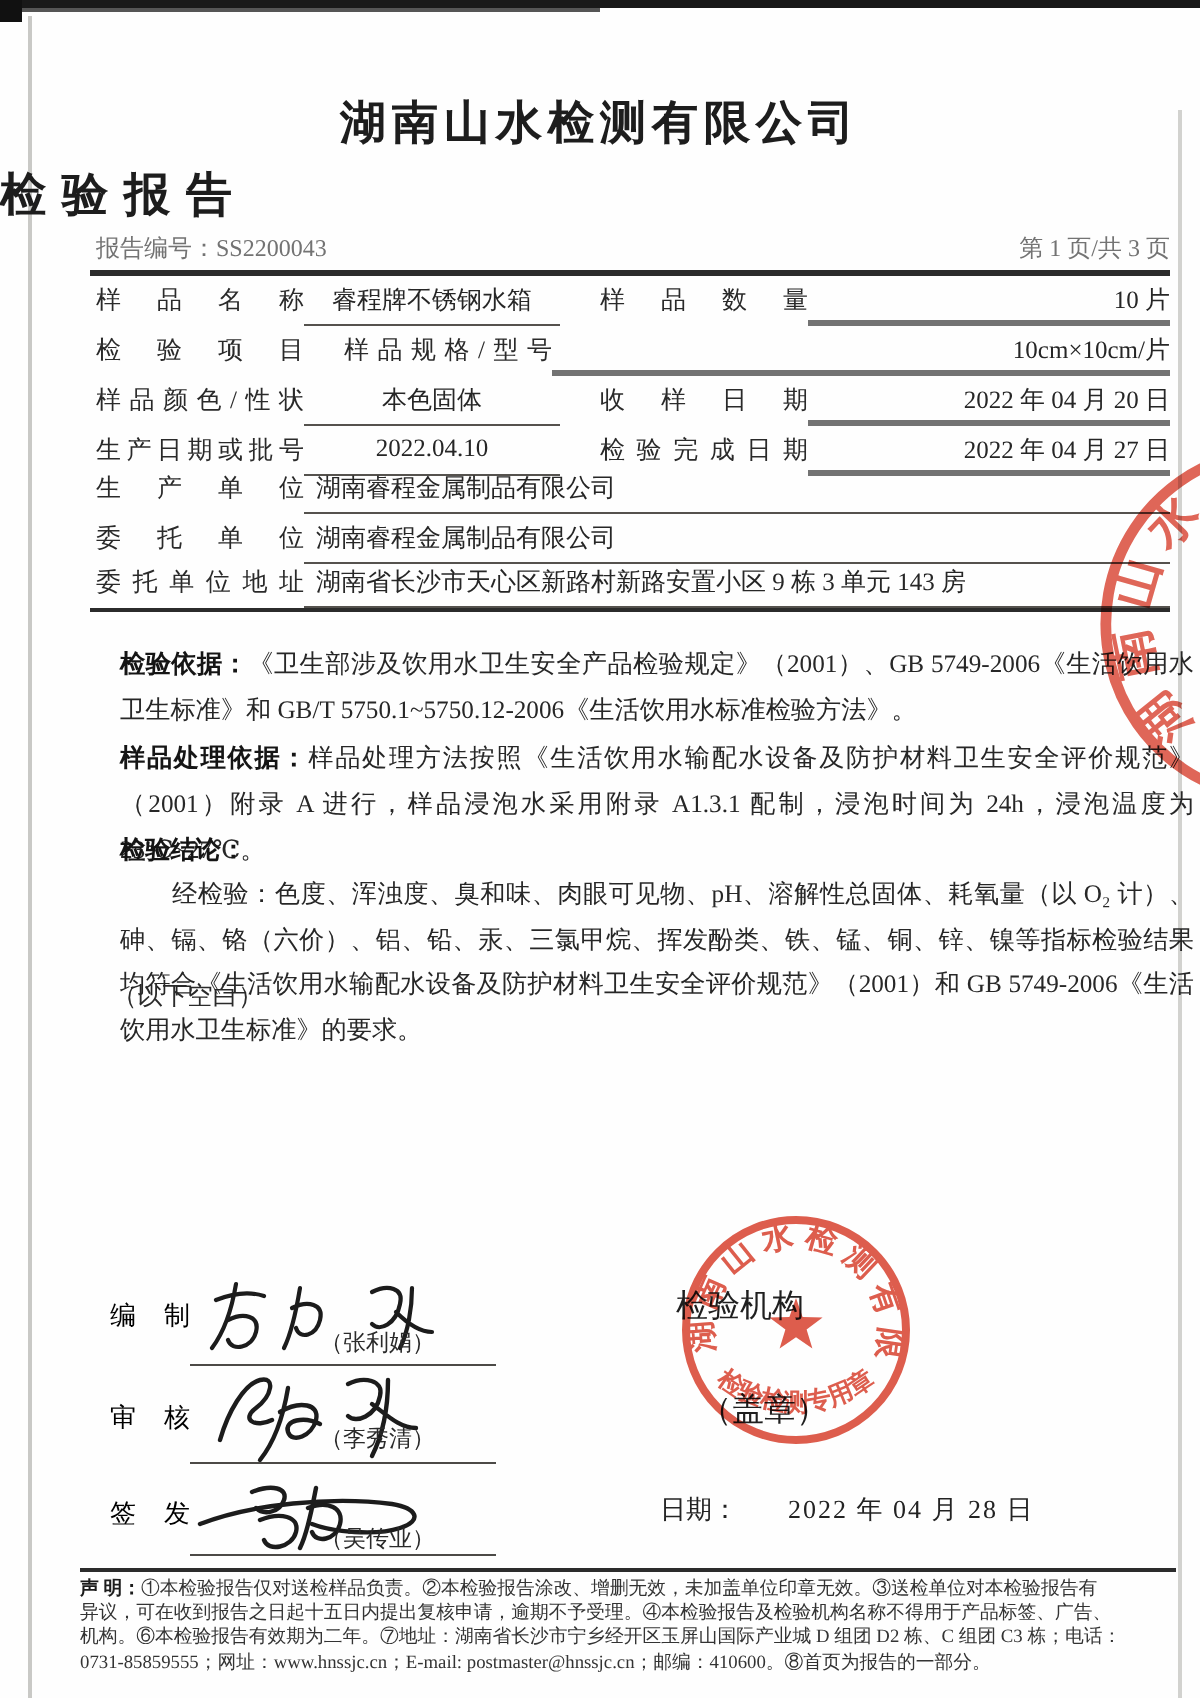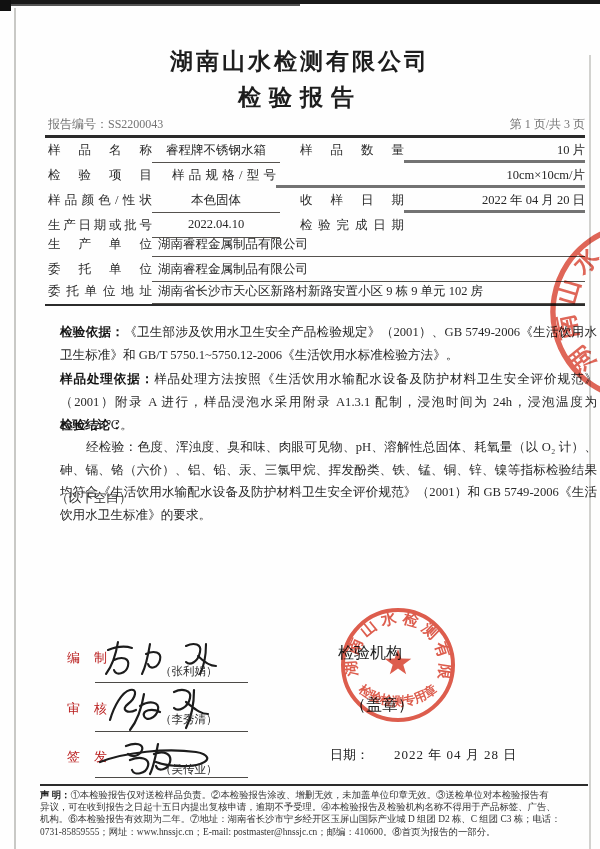--- a/index.html
+++ b/index.html
@@ -9,21 +9,21 @@
 
   
   .scan-top{position:absolute;left:0;top:0;width:600px;height:4px;background:#191919;}
   .scan-top2{position:absolute;left:0;top:4px;width:300px;height:2px;background:#555;}
   .scan-corner{position:absolute;left:0;top:0;width:11px;height:11px;background:#111;}
   .scan-left{position:absolute;left:14px;top:8px;width:2px;height:841px;background:#c9c9c6;}
   .scan-right{position:absolute;left:589px;top:55px;width:2px;height:794px;background:#d2d2cf;}
 
   .company{position:absolute;left:0;top:46px;width:600px;text-align:center;
            font-size:23px;font-weight:bold;letter-spacing:3px;color:#1d1d1d;}
-  .doctitle{position:absolute;left:0;top:82px;width:600px;text-align:center;
+  .doctitle{position:absolute;left:0;top:82px;width:600px;
             font-size:23px;font-weight:bold;letter-spacing:8px;color:#1d1d1d;}
   .meta{position:absolute;left:48px;top:116px;width:537px;display:flex;
         justify-content:space-between;font-size:12px;color:#737373;}
   .rule{position:absolute;left:45px;width:540px;background:#2b2b2b;}
   .rule1{top:135px;height:3px;}
   .rule2{top:304px;height:2px;}
 
   
   .trow{position:absolute;left:48px;width:537px;display:flex;font-size:12.5px;height:21px;}
   .lbl{width:104px;text-align:justify;text-align-last:justify;color:#2a2a2a;}
@@ -32,21 +32,21 @@
   .val2{flex:1;text-align:right;border-bottom:3px solid #737373;padding-bottom:3px;}
   .valfull{flex:1;text-align:left;padding-left:6px;border-bottom:1px solid #55524e;padding-bottom:3px;}
 
   .para{position:absolute;left:48px;width:537px;font-size:12.6px;line-height:23px;
         text-align:justify;color:#272727;margin:12px;}
   .para b{color:#151515;}
   .blanknote{position:absolute;left:56px;top:490px;font-size:12.6px;color:#2a2a2a;}
 
   
   .sigrole{position:absolute;left:55px;width:40px;font-size:13px;
-           text-align:justify;text-align-last:justify;color:#b91c1c;margin-left:12px;}
+           text-align:justify;text-align-last:justify;color:#000000;}
   .signame{position:absolute;font-size:11.5px;color:#2a2a2a;}
   .sigline{position:absolute;left:95px;width:153px;height:1px;background:#4c4a47;}
   .sigart{position:absolute;}
   .daterow{position:absolute;top:746px;left:330px;font-size:13px;color:#232323;}
   .dateval{position:absolute;top:746px;left:394px;font-size:13px;letter-spacing:1px;color:#232323;}
   .agency{position:absolute;font-size:16px;color:#1f1f1f;z-index:1;}
 
   
   .stamp{position:absolute;opacity:.85;mix-blend-mode:multiply;z-index:2;}
   .stamp-br{left:338px;top:605px;width:120px;height:120px;}
@@ -92,33 +92,34 @@
   <div class="trow" style="top:192px">
     <div class="lbl">样品颜色/性状</div>
     <div class="val">本色固体</div>
     <div class="lbl2">收样日期</div>
     <div class="val2">2022 年 04 月 20 日</div>
   </div>
   <div class="trow" style="top:217px">
     <div class="lbl">生产日期或批号</div>
     <div class="val">2022.04.10</div>
     <div class="lbl2">检验完成日期</div>
+    <div class="val2">2022 年 04 月 27 日</div>
   </div>
 
   <div class="trow" style="top:236px">
     <div class="lbl">生产单位</div>
     <div class="valfull">湖南睿程金属制品有限公司</div>
   </div>
   <div class="trow" style="top:261px">
     <div class="lbl">委托单位</div>
     <div class="valfull">湖南睿程金属制品有限公司</div>
   </div>
   <div class="trow" style="top:283px">
     <div class="lbl">委托单位地址</div>
-    <div class="valfull">湖南省长沙市天心区新路村新路安置小区 9 栋 9 单元 102 房</div>
+    <div class="valfull">湖南省长沙市天心区新路村新路安置小区 9 栋 3 单元 143 房</div>
   </div>
   <div class="rule rule2"></div>
 
   <p class="para" style="top:309px">
     <b>检验依据：</b><span>《卫生部涉及饮用水卫生安全产品检验规定》（2001）、GB 5749-2006《生活饮用水卫生标准》和 GB/T 5750.1~5750.12-2006《生活饮用水标准检验方法》。</span>
   </p>
   <p class="para" style="top:356px">
     <b>样品处理依据：</b><span>样品处理方法按照《生活饮用水输配水设备及防护材料卫生安全评价规范》（2001）附录 A 进行，样品浸泡水采用附录 A1.3.1 配制，浸泡时间为 24h，浸泡温度为 23℃~27℃。</span>
   </p>
   <p class="para" style="top:402px">

